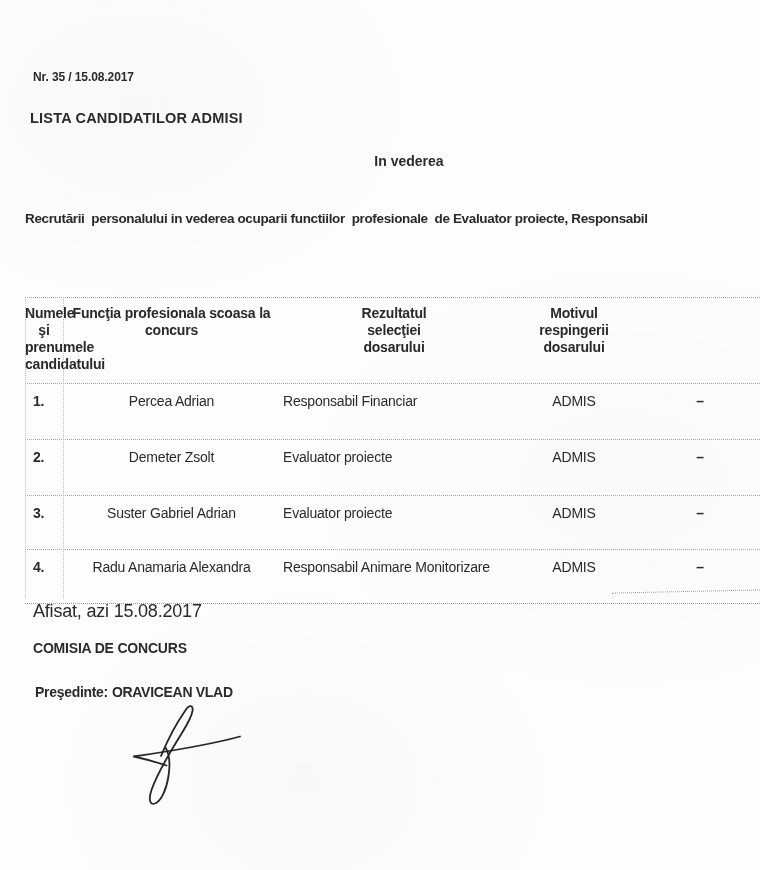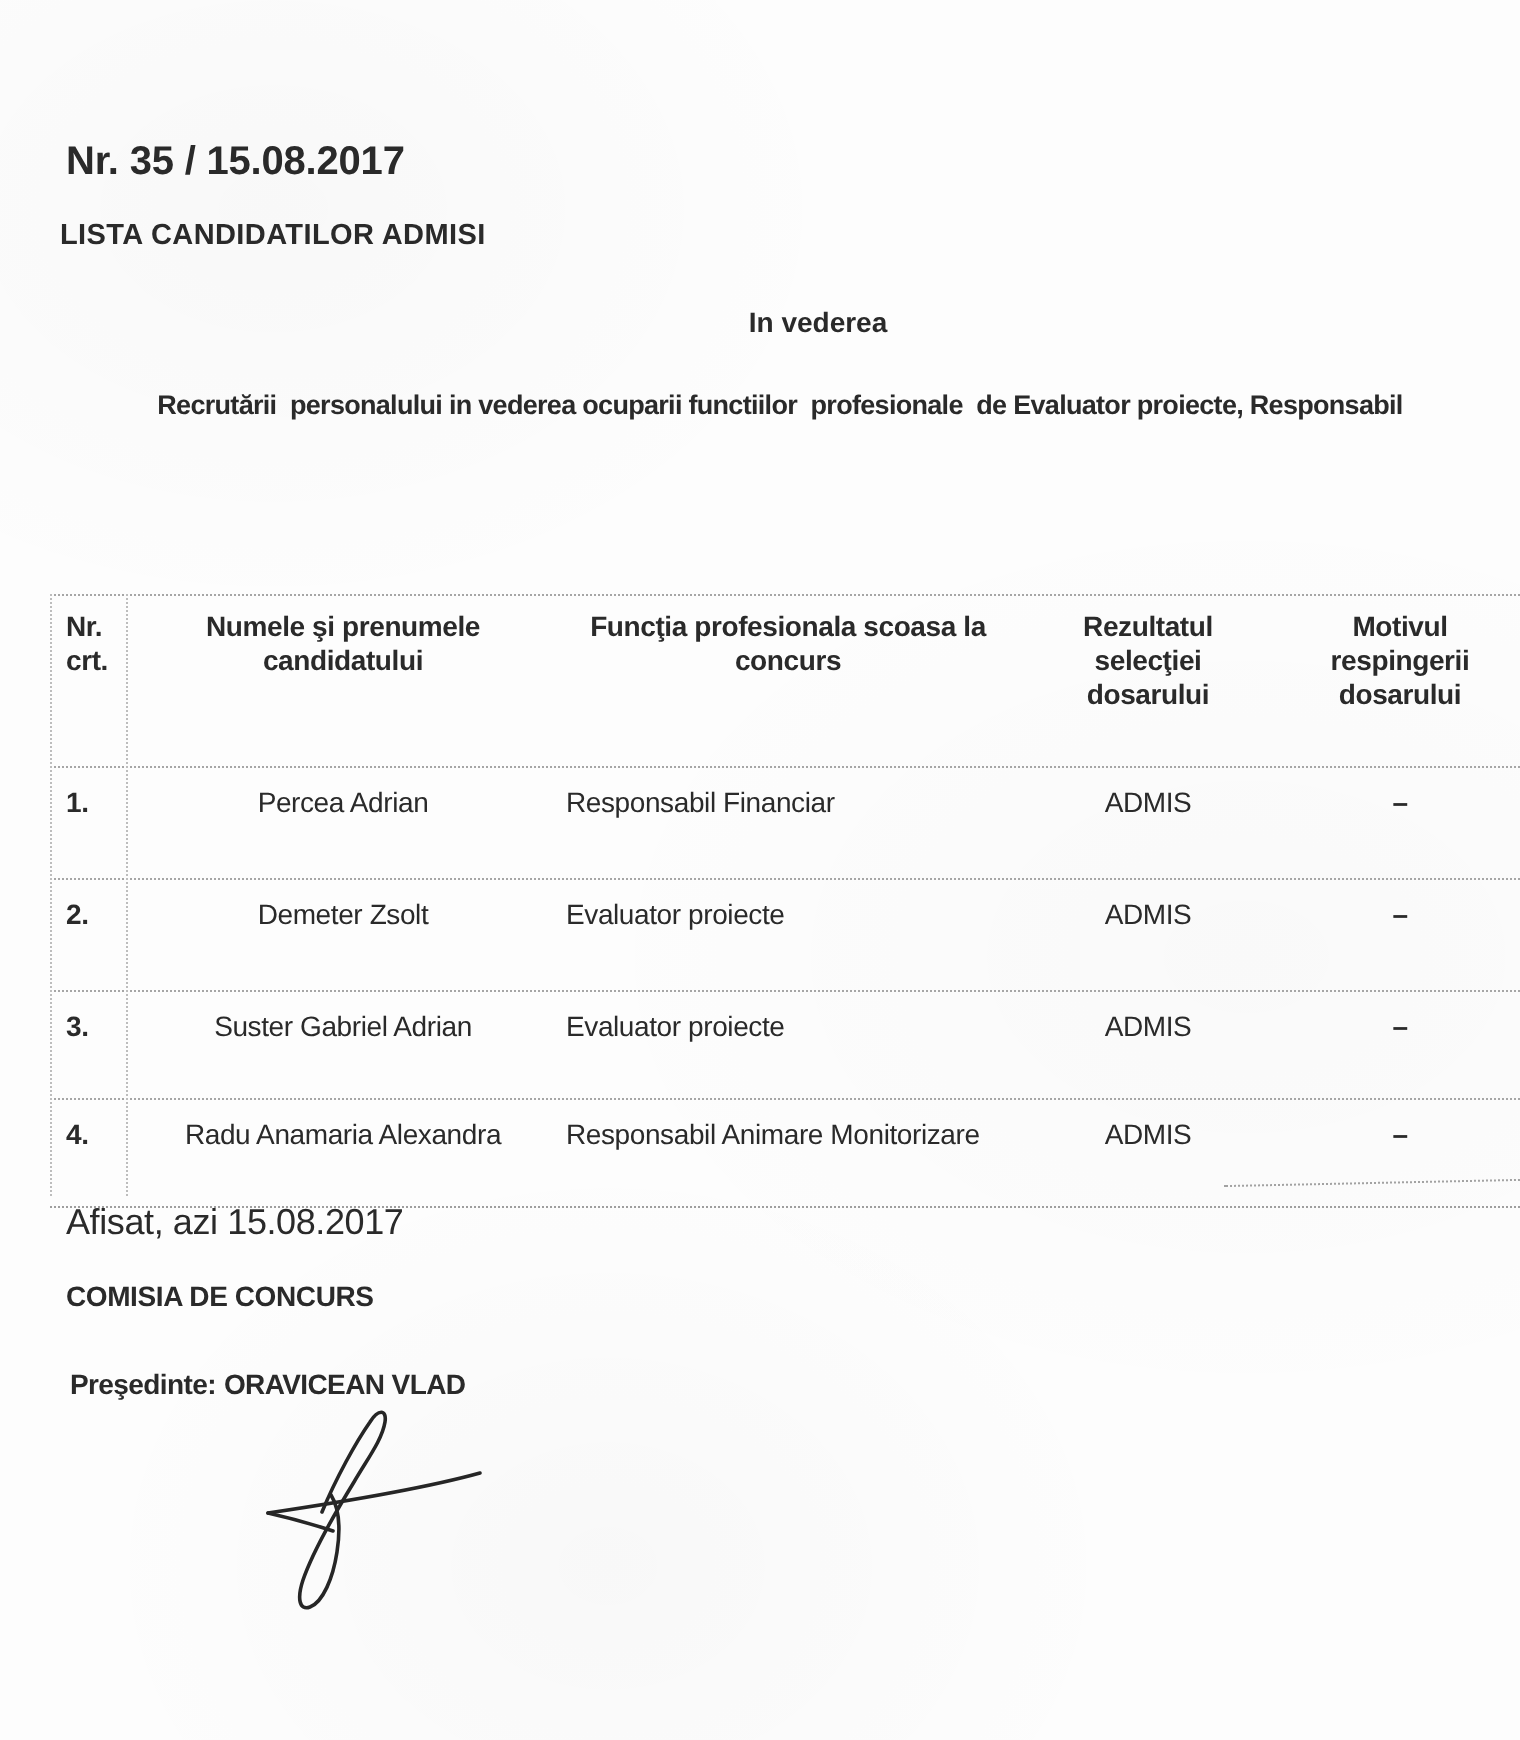--- a/index.html
+++ b/index.html
@@ -8,24 +8,24 @@
     background:
       radial-gradient(420px 300px at 18% 12%, rgba(0,0,0,0.018), rgba(0,0,0,0) 70%),
       radial-gradient(500px 340px at 82% 55%, rgba(0,0,0,0.015), rgba(0,0,0,0) 70%),
       radial-gradient(380px 300px at 40% 90%, rgba(0,0,0,0.018), rgba(0,0,0,0) 70%),
       #fdfdfd;
     font-family:"Liberation Sans","DejaVu Sans",sans-serif;
     color:#2a2a2a;
   }
   .abs{position:absolute;}
   .b{font-weight:bold;}
-  .ref{left:33px;top:70px;font-size:20px;letter-spacing:-0.1px;}
+  .ref{left:33px;top:70px;font-size:12px;letter-spacing:-0.1px;}
   .title{left:30px;top:110px;width:730px;text-align:left;font-size:14.5px;letter-spacing:0.2px;}
   .subtitle{left:44px;top:153px;width:730px;text-align:center;font-size:14px;}
-  .intro{left:25px;top:192px;width:730px;text-align:center;font-size:13.5px;
+  .intro{left:25px;top:208px;width:730px;font-size:13.5px;
          line-height:22px;letter-spacing:-0.35px;}
   .intro div{white-space:pre;}
 
   
   .tbl{left:25px;top:297px;width:735px;}
   .tr{display:grid;grid-template-columns:38px 217px 228px 132px 120px;
       border-top:1px dotted #a6a6a6;}
   .tr.head{height:85px;}
   .tr.r1,.tr.r2{height:55px;}
   .tr.r3,.tr.r4{height:53px;}
@@ -62,22 +62,20 @@
 
   <div class="abs intro b">
     <div>Recrutării  personalului in vederea ocuparii functiilor  profesionale  de Evaluator proiecte, Responsabil</div>
   </div>
 
   <div class="abs tbl">
     <div class="vline vl-a"></div>
     <div class="vline vl-b"></div>
 
     <div class="tr head">
-      <div class="td c1">Nr.
-crt.</div>
       <div class="td c2">Numele şi prenumele
 candidatului</div>
       <div class="td c3">Funcţia profesionala scoasa la
 concurs</div>
       <div class="td c4">Rezultatul
 selecţiei
 dosarului</div>
       <div class="td c5">Motivul
 respingerii
 dosarului</div>

